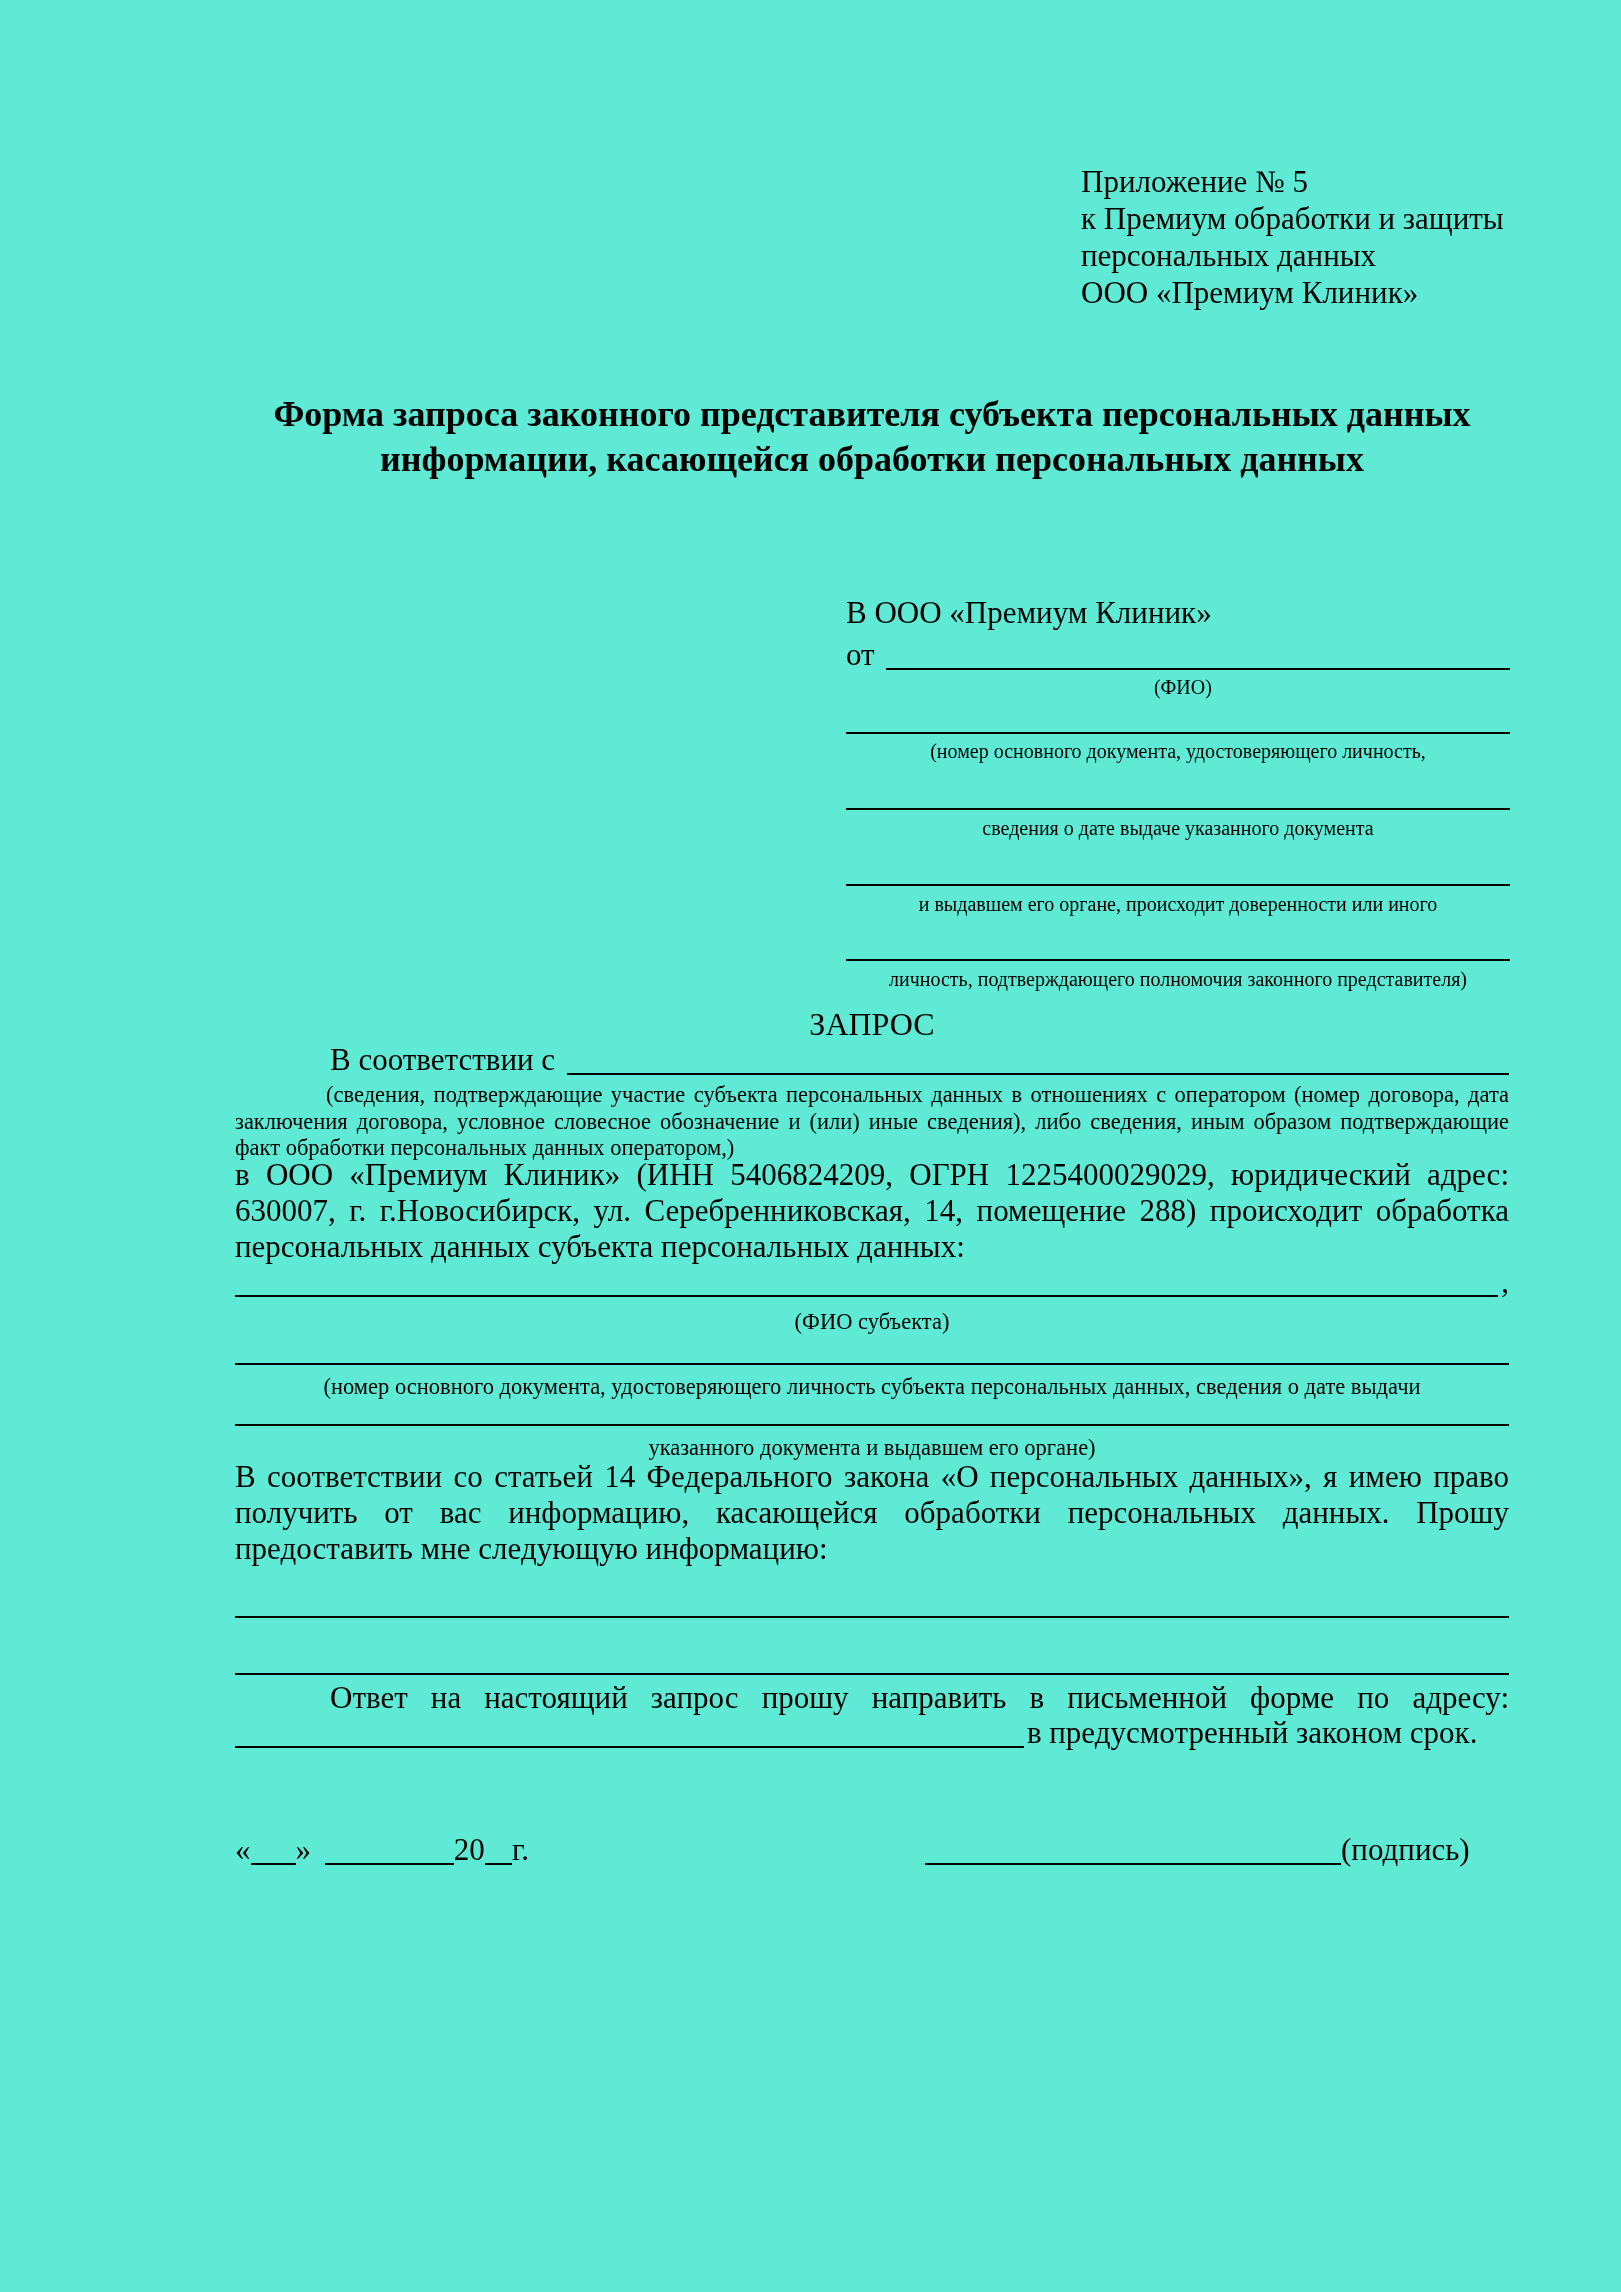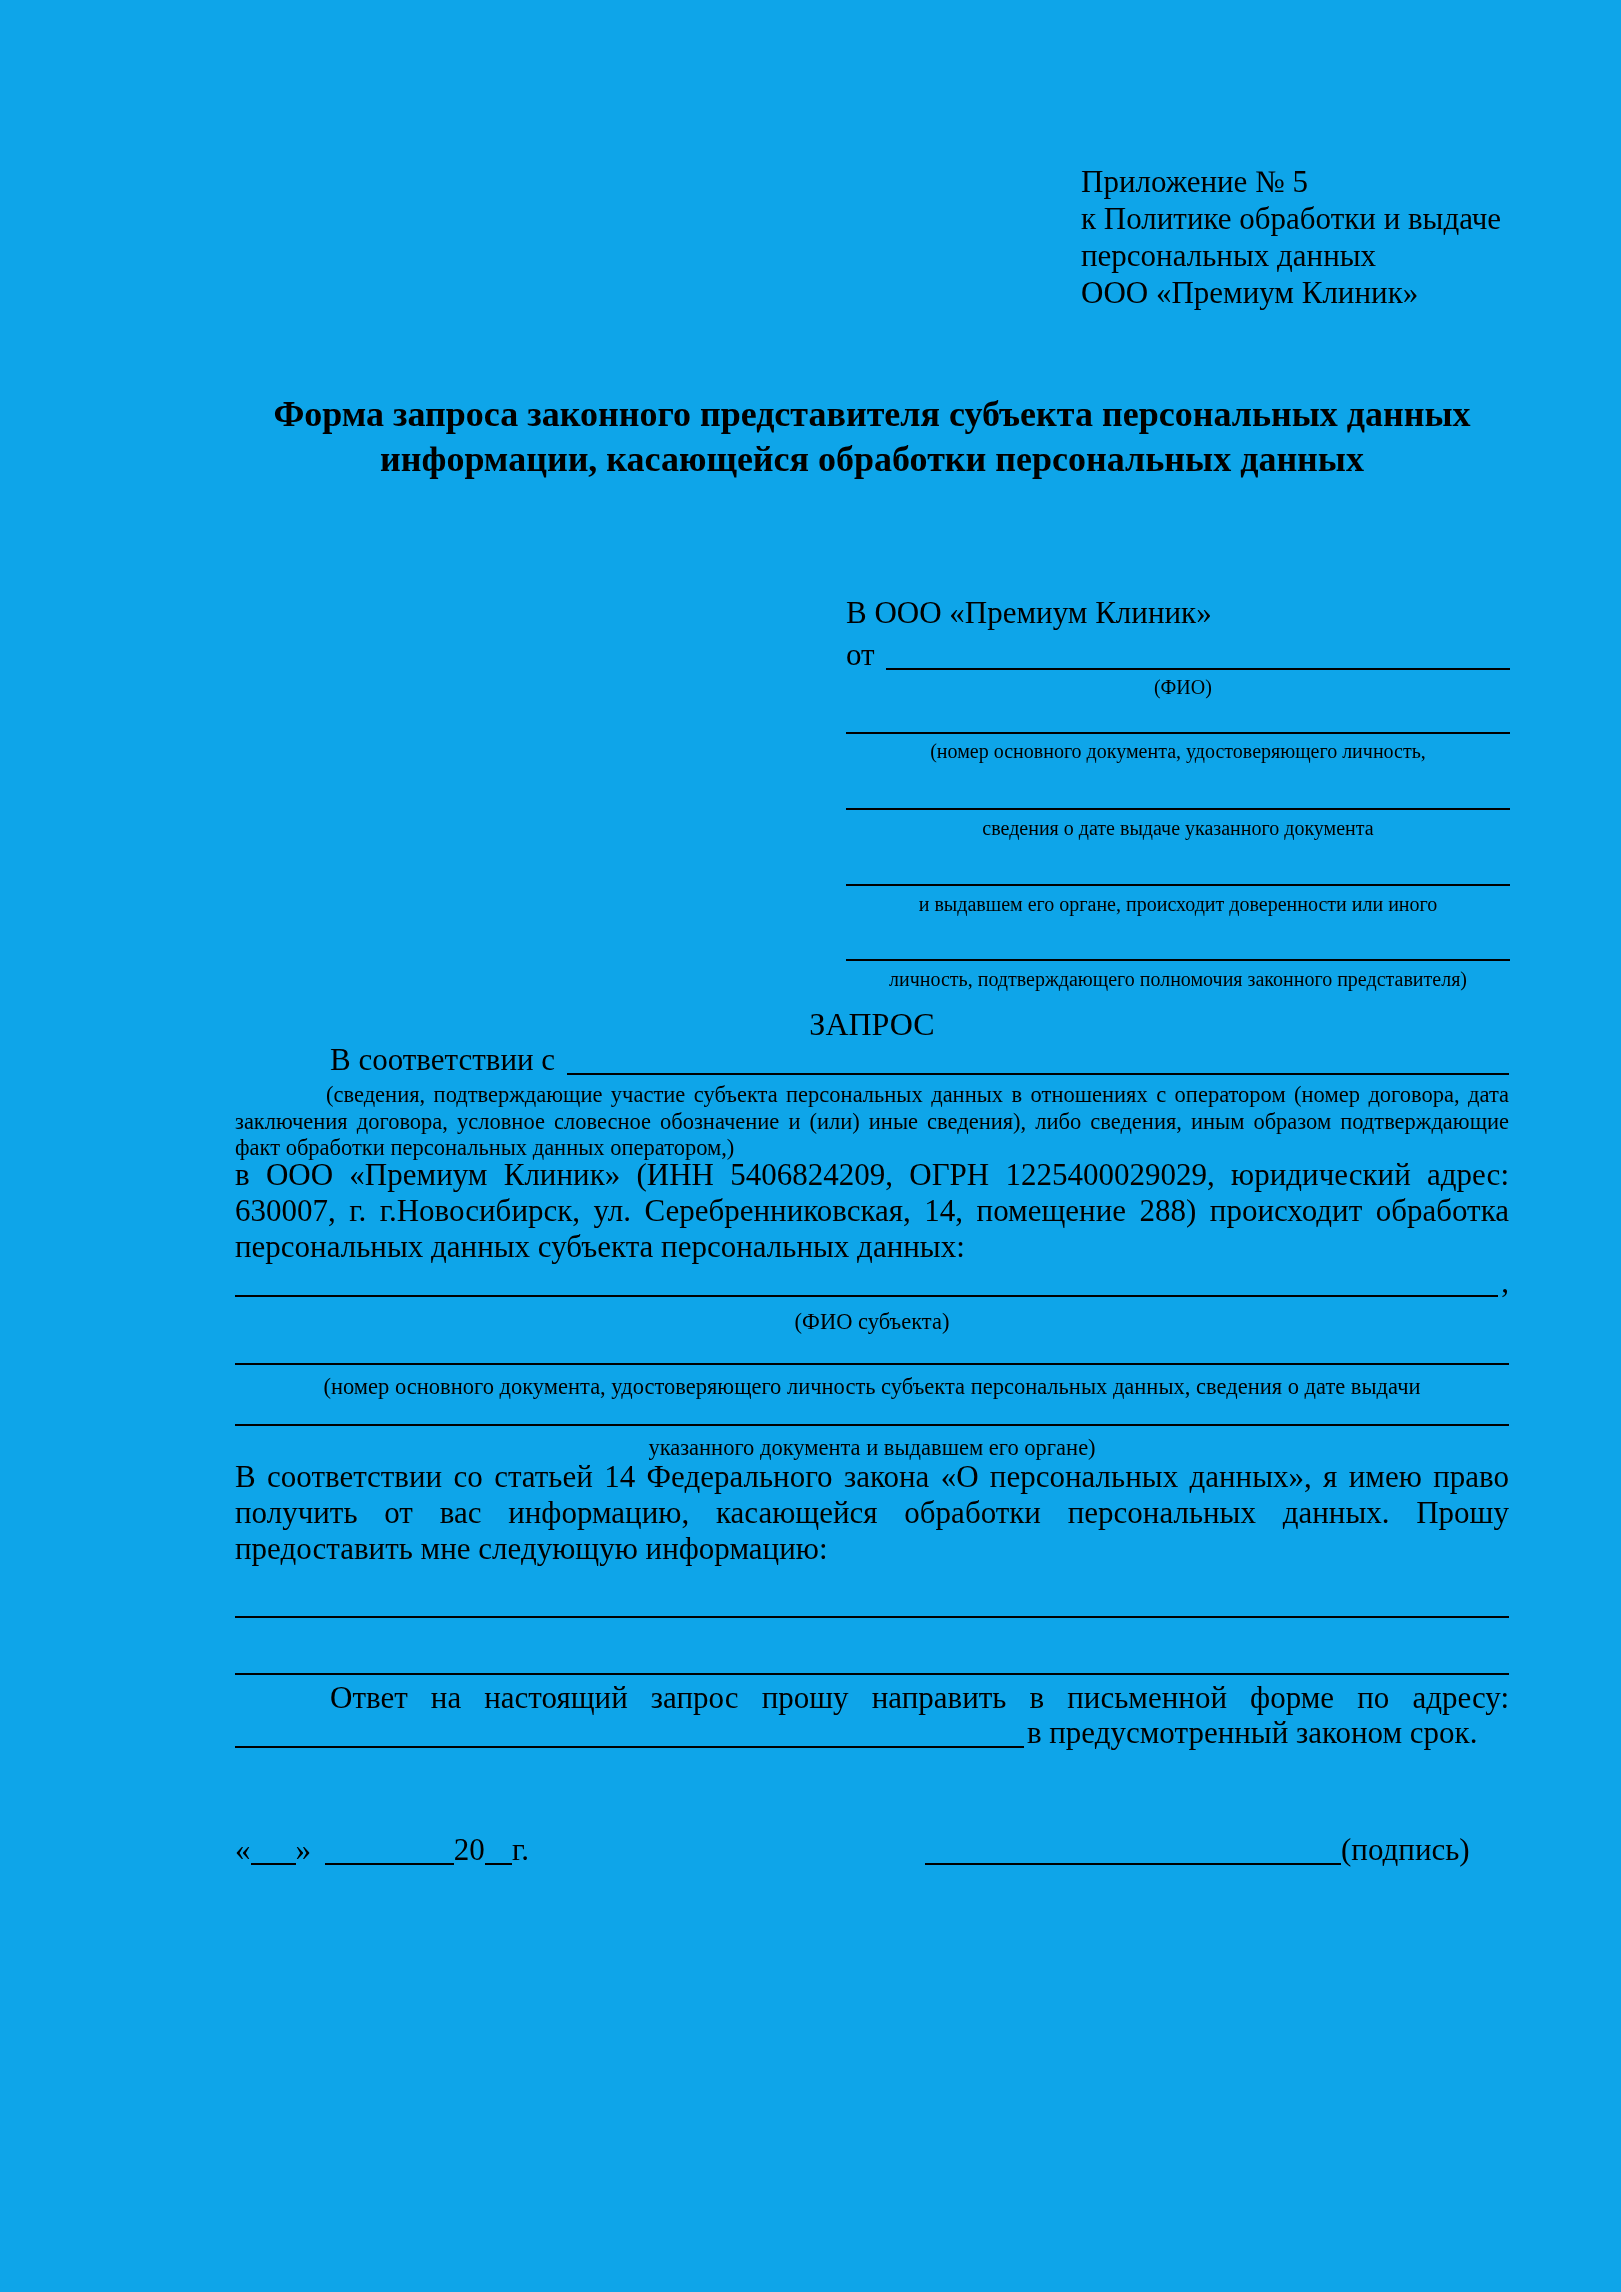--- a/index.html
+++ b/index.html
@@ -1,20 +1,20 @@
 <!DOCTYPE html>
 <html><head>
 <meta charset="utf-8">
 <style>
   html, body { margin: 0; padding: 0; background: #e8e8e8; }
   .page {
     position: relative;
     width: 1621px;
     height: 2293px;
-    background: #0ea5e9;
+    background: #5eead4;
     color: #000000;
     font-family: "Liberation Serif", "DejaVu Serif", serif;
     overflow: hidden;
   }
   .abs { position: absolute; }
 
   
   .appendix {
     left: 1081px; top: 163px;
     font-size: 31px; line-height: 37px;
@@ -77,21 +77,21 @@
   .u-year { width: 27.4px; }
   .u-sign { width: 416px; }
 </style>
 </head>
 <body>
 
 <div class="page">
 
   <div class="abs appendix">
     <div>Приложение № 5</div>
-    <div>к Политике обработки и выдаче</div>
+    <div>к Премиум обработки и защиты</div>
     <div>персональных данных</div>
     <div>ООО «Премиум Клиник»</div>
   </div>
 
   <div class="abs doc-title">
     <div>Форма запроса законного представителя субъекта персональных данных</div>
     <div>информации, касающейся обработки персональных данных</div>
   </div>
 
   <div class="abs addressee">

